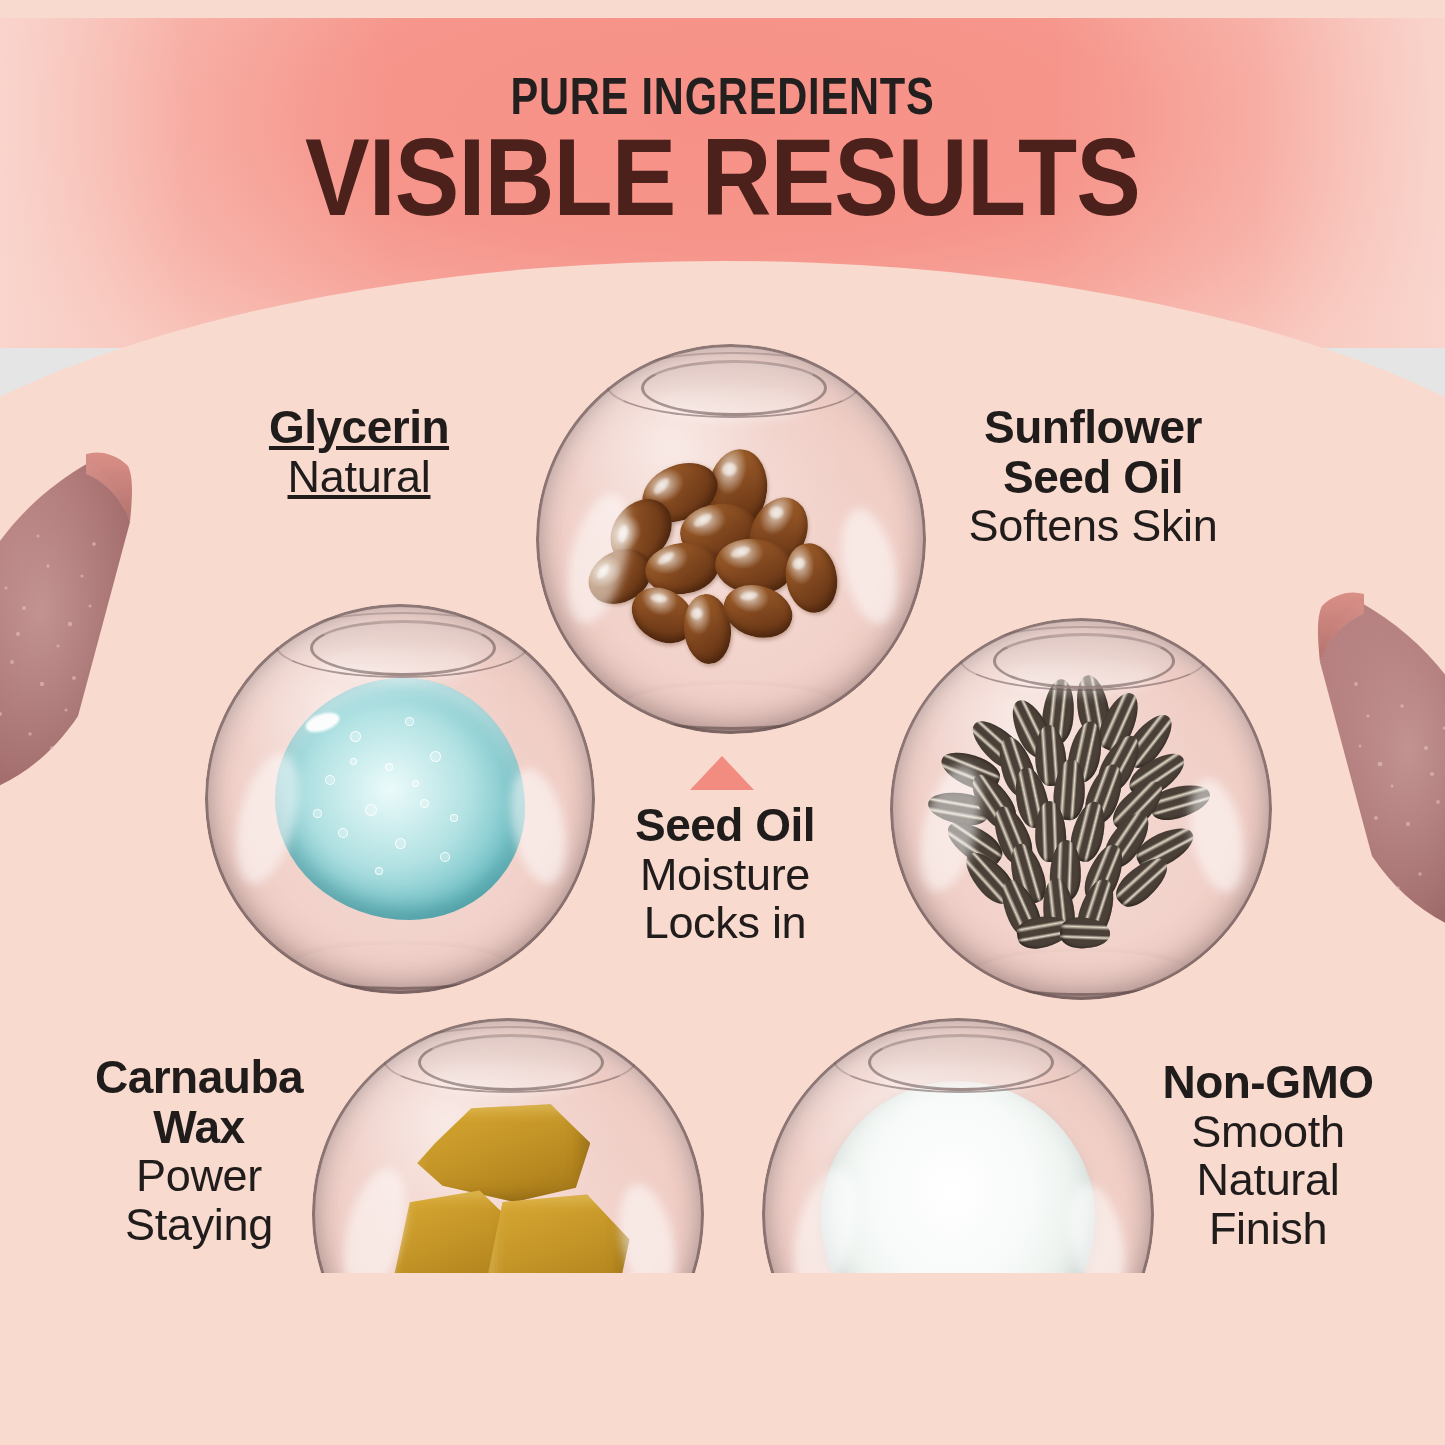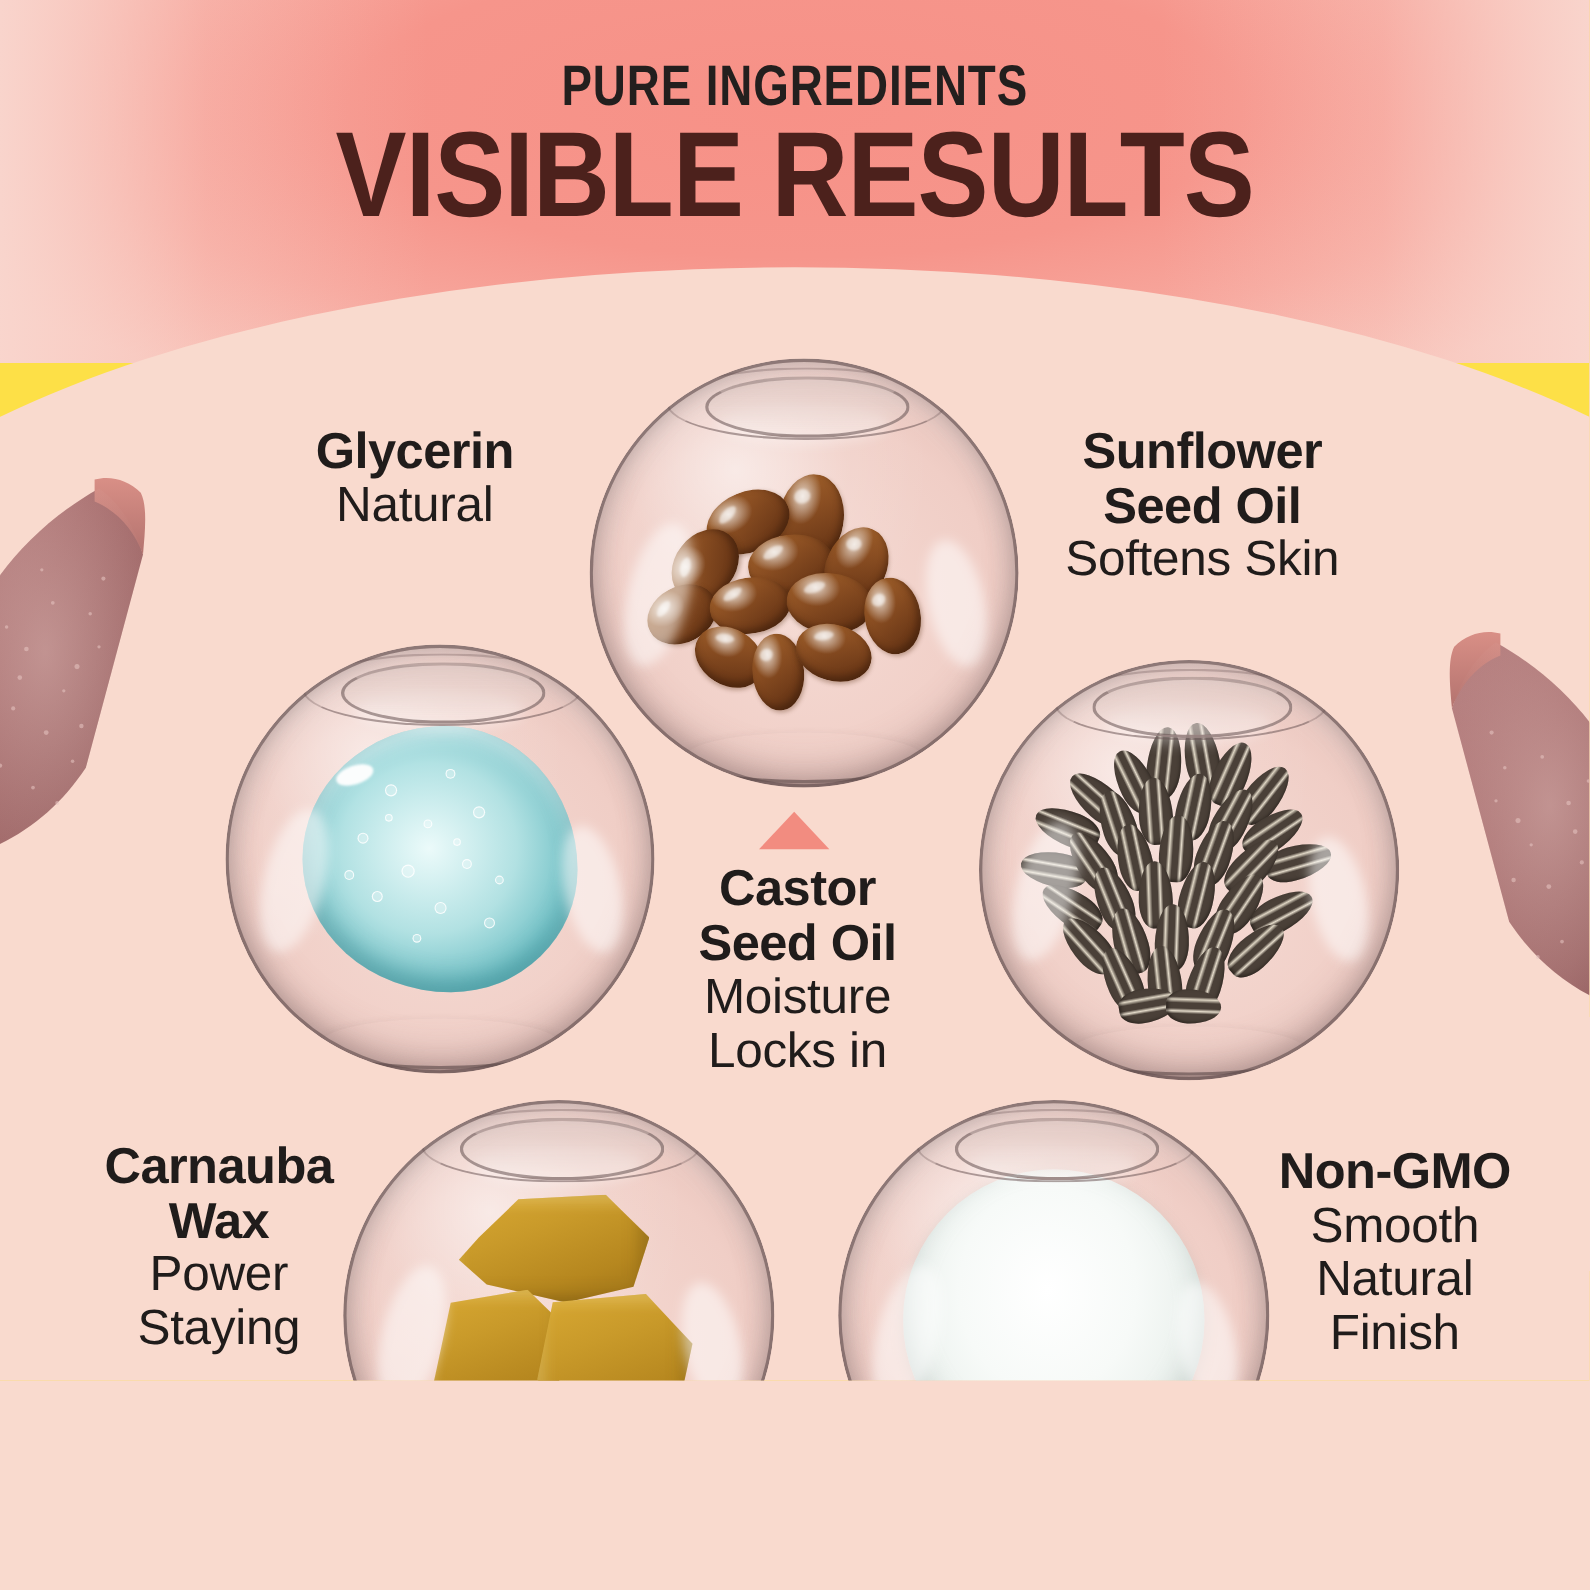--- a/index.html
+++ b/index.html
@@ -3,21 +3,22 @@
 <meta charset="utf-8">
 <style>
   html,body{margin:0;padding:0;}
   body{
     width:1445px;height:1445px;overflow:hidden;
     font-family:"Liberation Sans", sans-serif;
     background:#F9DACE;
   }
   #stage{
     position:relative;width:1445px;height:1255px;overflow:hidden;
-    background:#fde047;
+    background:#e5e5e5;
+    margin-top:18px;
   }
 
   
   .hdr-band{
     position:absolute;left:0;top:0;width:1445px;height:330px;
     background:
       radial-gradient(ellipse 900px 300px at 50% 30%, #F79187 0%, #F6958B 45%, #F7A79D 72%, #F8C0B6 100%);
   }
   .hdr-band:after{
     content:"";position:absolute;left:0;top:0;width:100%;height:100%;
@@ -400,33 +401,32 @@
     <div class="spec-b"></div>
     <div class="spec-c"></div>
     <div class="mouth2"></div>
     <div class="mouth"></div>
     <div class="base"></div>
     <div class="rim"></div>
   </div>
 
   <div class="pointer" style="left:690px;top:738px;"></div>
 
-  <div class="label ta-c" style="left:212px;top:385px;width:330px;">
+  <div class="label ta-c" style="left:194px;top:385px;width:330px;text-decoration:underline;">
     <span class="name">Glycerin</span>
     <span class="desc">Natural</span>
   </div>
 
   <div class="label ta-c" style="left:930px;top:385px;width:326px;">
     <span class="name">Sunflower</span>
     <span class="name">Seed Oil</span>
     <span class="desc">Softens Skin</span>
   </div>
 
   <div class="label ta-c" style="left:592px;top:783px;width:266px;">
-    <span class="name">Castor</span>
     <span class="name">Seed Oil</span>
     <span class="desc">Moisture</span>
     <span class="desc">Locks in</span>
   </div>
 
   <div class="label ta-c" style="left:44px;top:1035px;width:310px;">
     <span class="name">Carnauba</span>
     <span class="name">Wax</span>
     <span class="desc">Power</span>
     <span class="desc">Staying</span>

